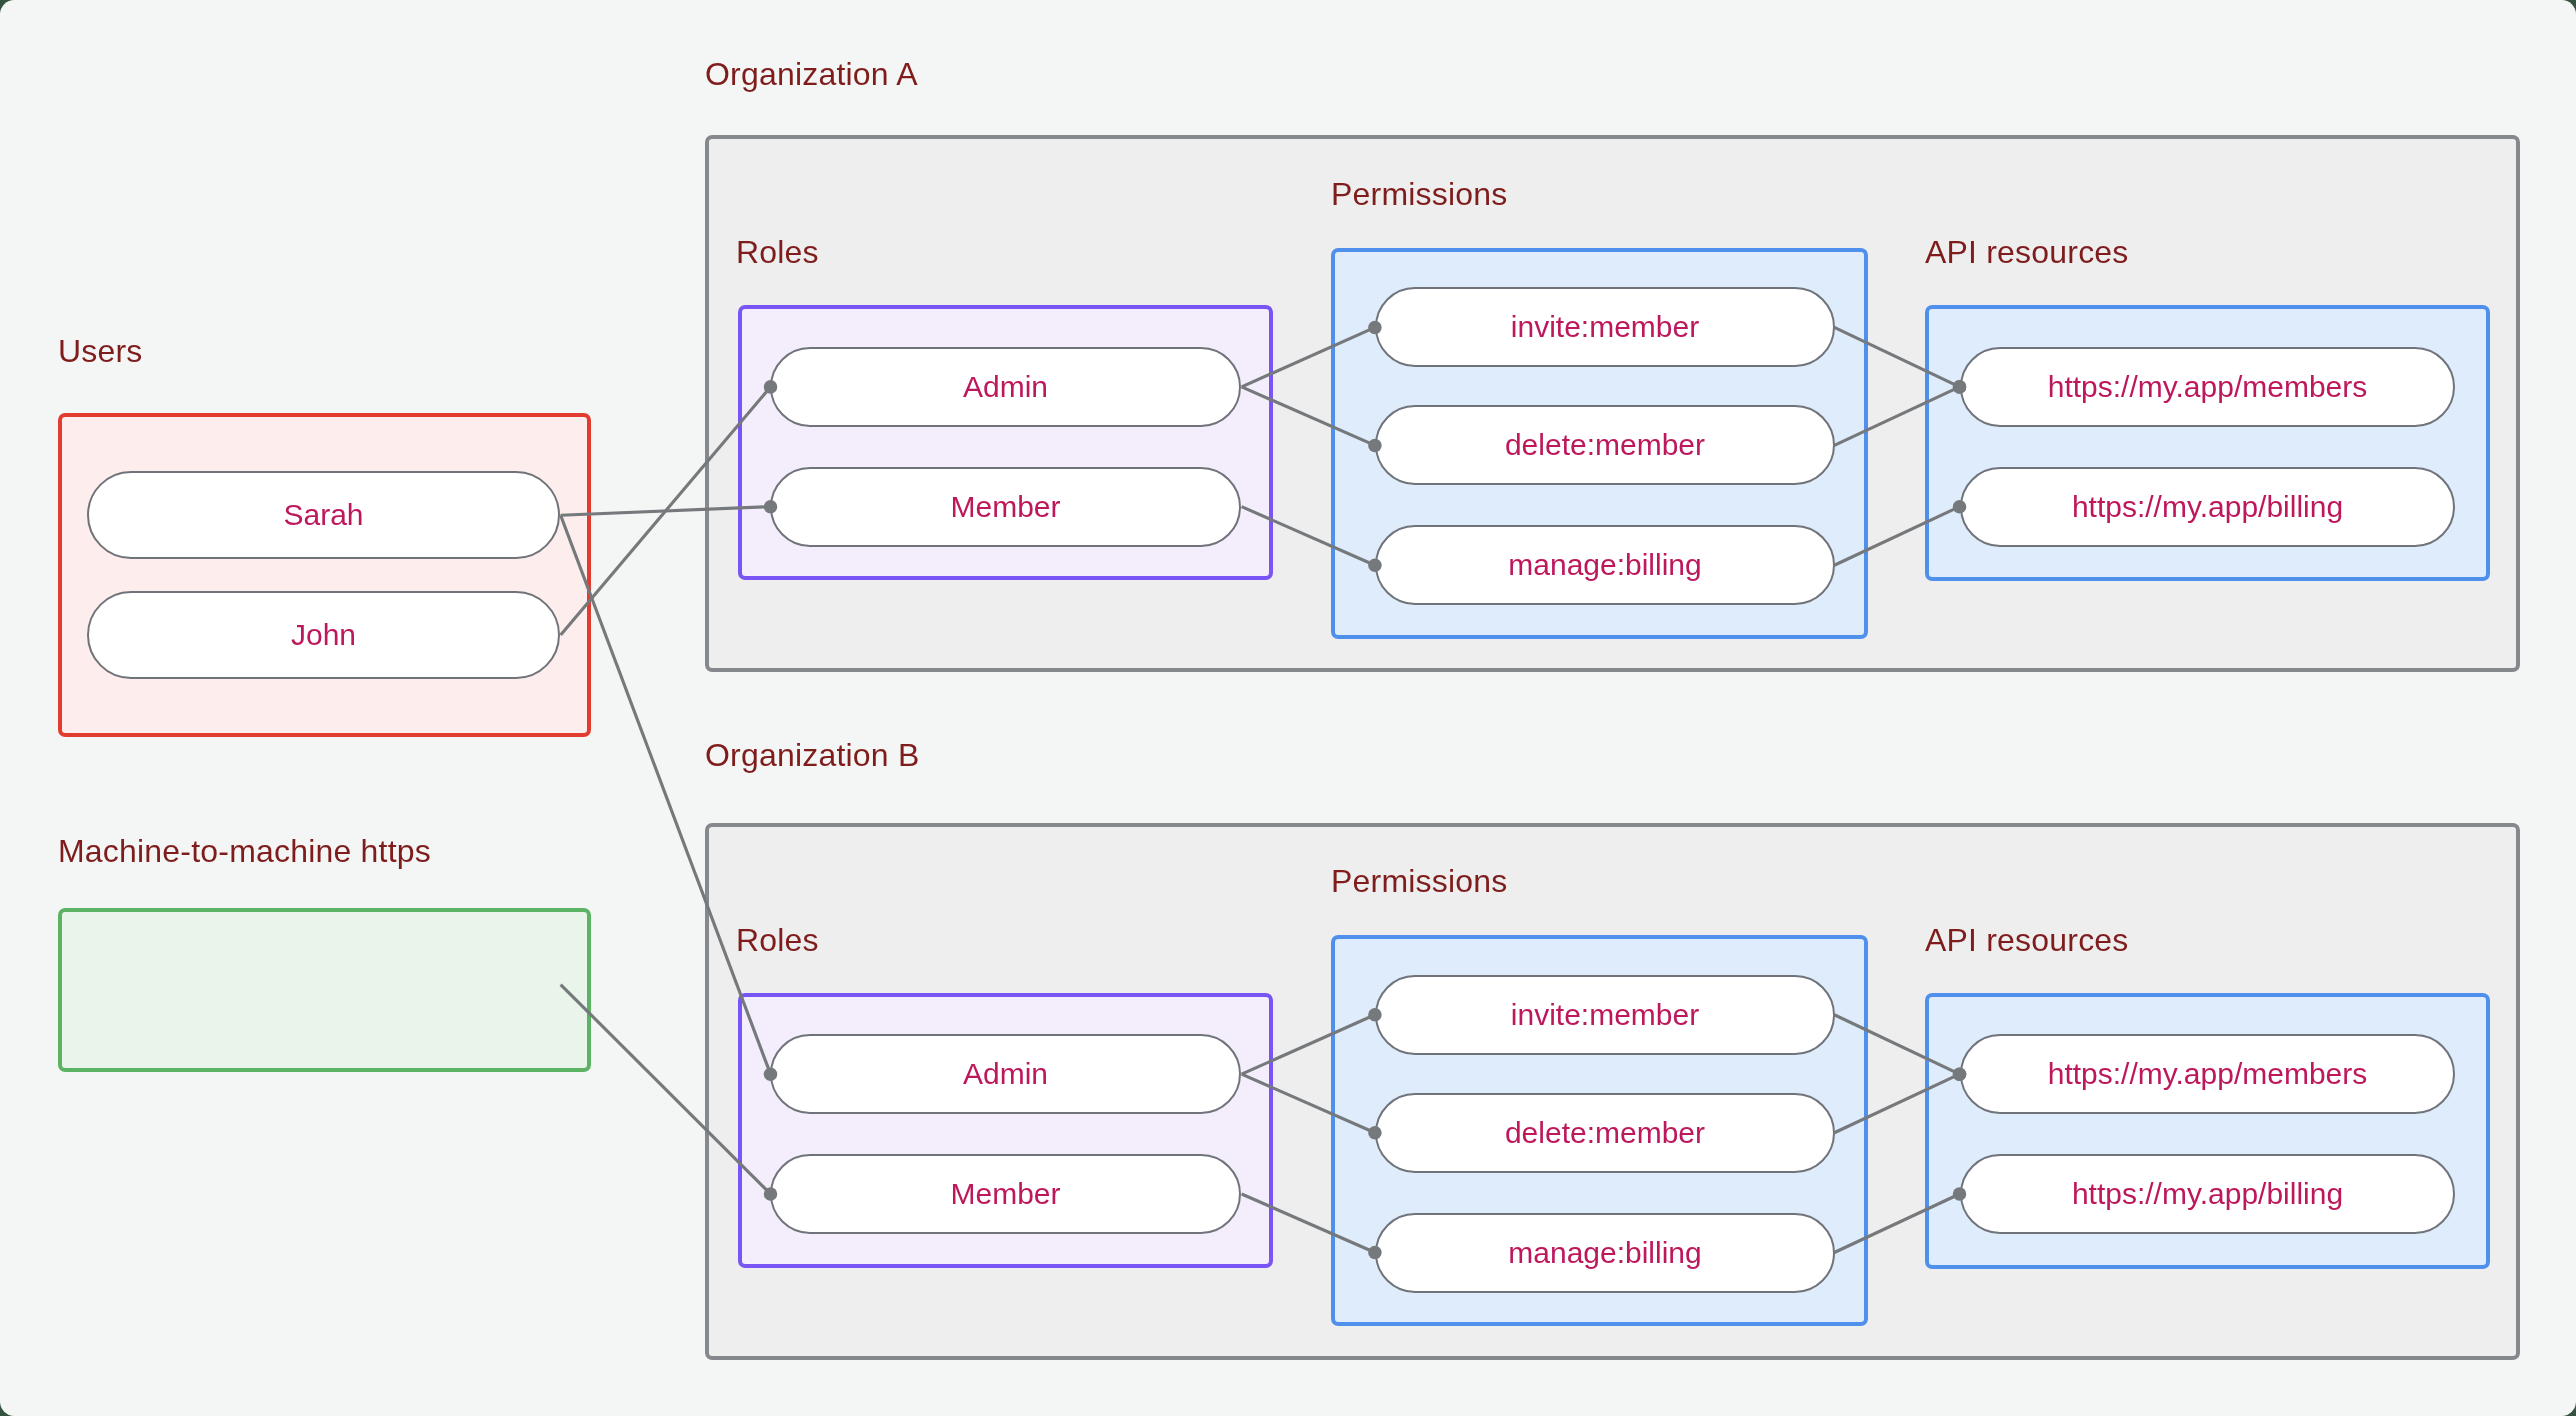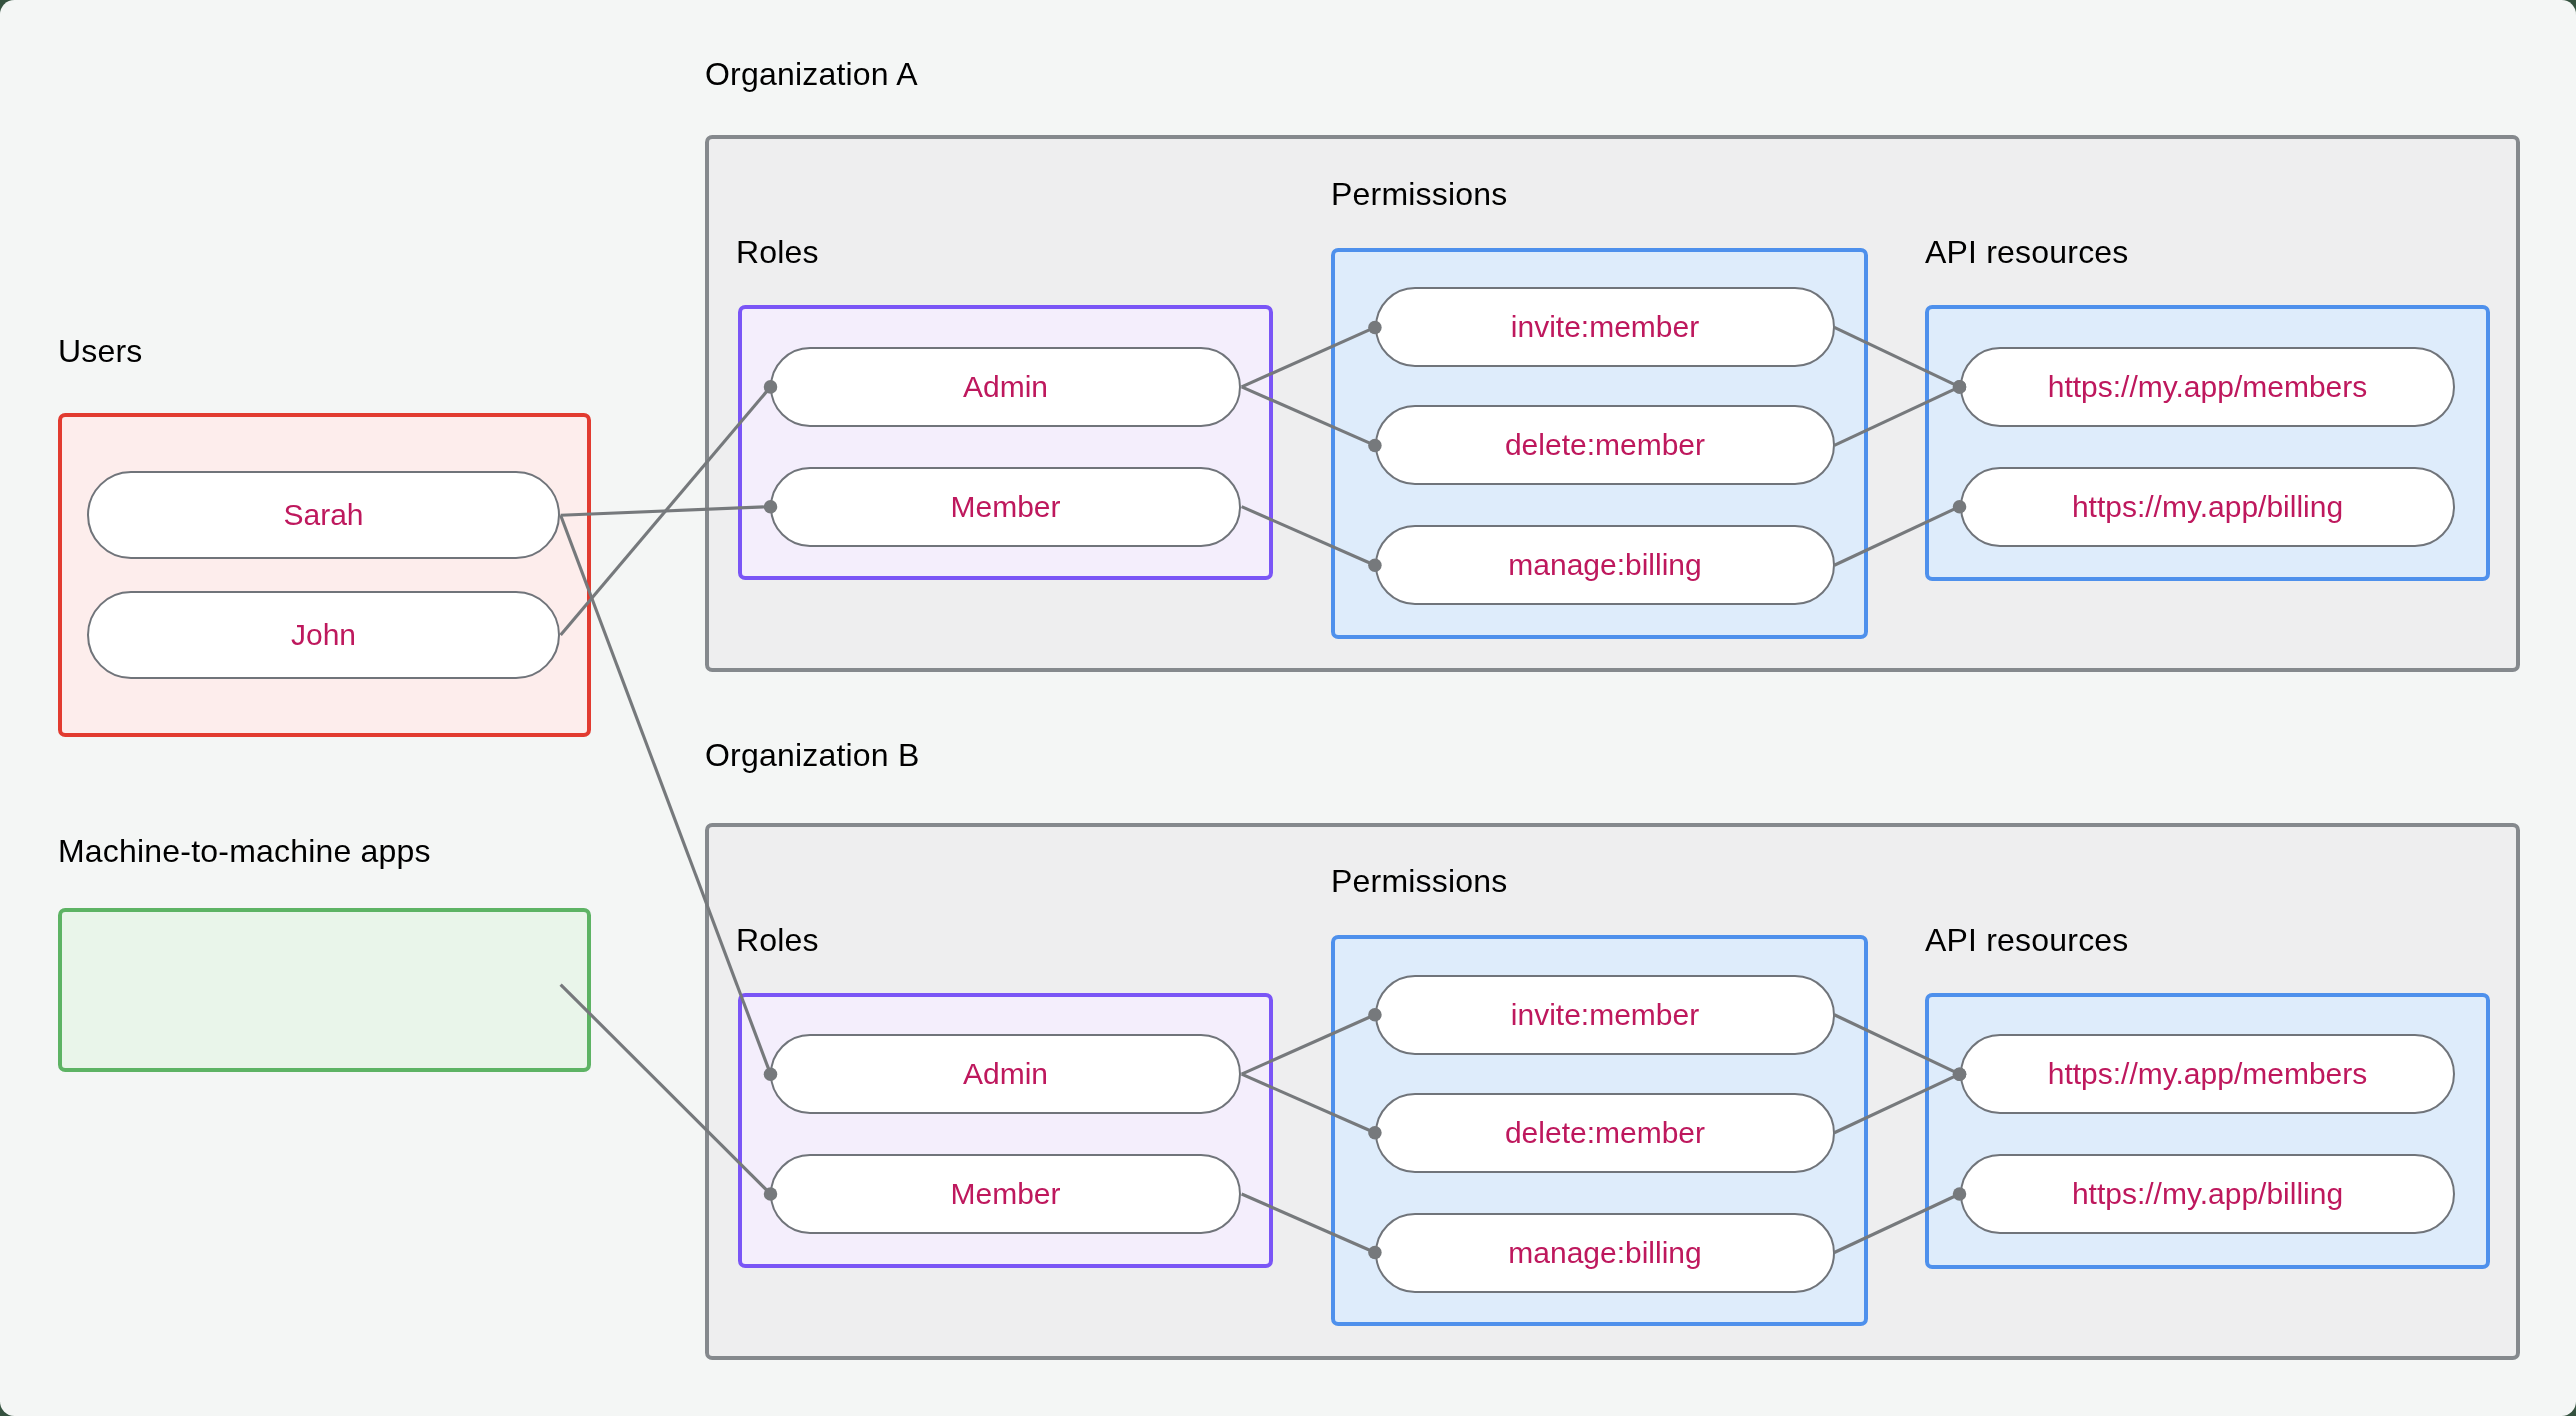--- a/index.html
+++ b/index.html
@@ -10,21 +10,21 @@
     overflow:hidden;position:relative;
   }
   #canvas{
     position:absolute;inset:0;
     background:#f4f6f5;
     border-radius:14.4px;
     overflow:hidden;
   }
   .group-label{
     position:absolute;
-    font-size:32px;font-weight:500;color:#000000;
+    font-size:32px;font-weight:500;color:#7f1d1d;
     letter-spacing:0.2px;white-space:nowrap;
   }
   .zone{position:absolute;box-sizing:border-box;}
   .zone.users{border:4.5px solid #e23b30;background:#fdedec;border-radius:7.2px;}
   .zone.m2m{border:4.5px solid #5db364;background:#e9f5ea;border-radius:7.2px;}
   .zone.org{border:4.5px solid #85898d;background:#eeeeef;border-radius:7.2px;}
   .zone.roles{border:4.5px solid #7a55f6;background:#f4eefc;border-radius:7.2px;}
   .zone.perms{border:4.5px solid #4e90ec;background:#deecfb;border-radius:7.2px;}
   .zone.apis{border:4.5px solid #4e90ec;background:#deecfb;border-radius:7.2px;}
   .pill{
@@ -41,21 +41,21 @@
 </head>
 <body>
 
 <div id="canvas">
 
   <div class="group-label" style="left:58px;top:333px">Users</div>
   <div class="zone users" style="left:58px;top:413px;width:533px;height:324px"></div>
   <div class="pill" style="left:87px;top:471px;width:473px;height:88px">Sarah</div>
   <div class="pill" style="left:87px;top:591px;width:473px;height:88px">John</div>
 
-  <div class="group-label" style="left:58px;top:833px">Machine-to-machine apps</div>
+  <div class="group-label" style="left:58px;top:833px">Machine-to-machine https</div>
   <div class="zone m2m" style="left:58px;top:908px;width:533px;height:164px"></div>
 
   <div class="group-label" style="left:705px;top:56px">Organization A</div>
   <div class="zone org" style="left:705px;top:135px;width:1815px;height:537px"></div>
 
   <div class="group-label" style="left:736px;top:234px">Roles</div>
   <div class="zone roles" style="left:738px;top:305px;width:535px;height:275px"></div>
   <div class="pill" style="left:770px;top:347px;width:471px;height:80px">Admin</div>
   <div class="pill" style="left:770px;top:467px;width:471px;height:80px">Member</div>
 

